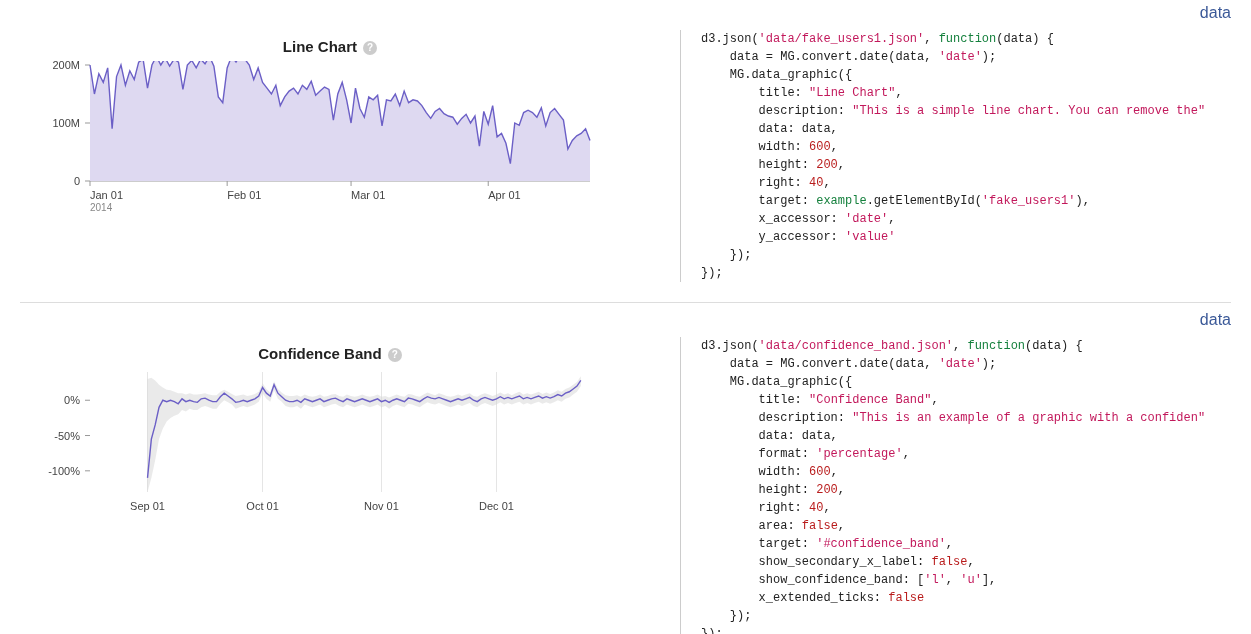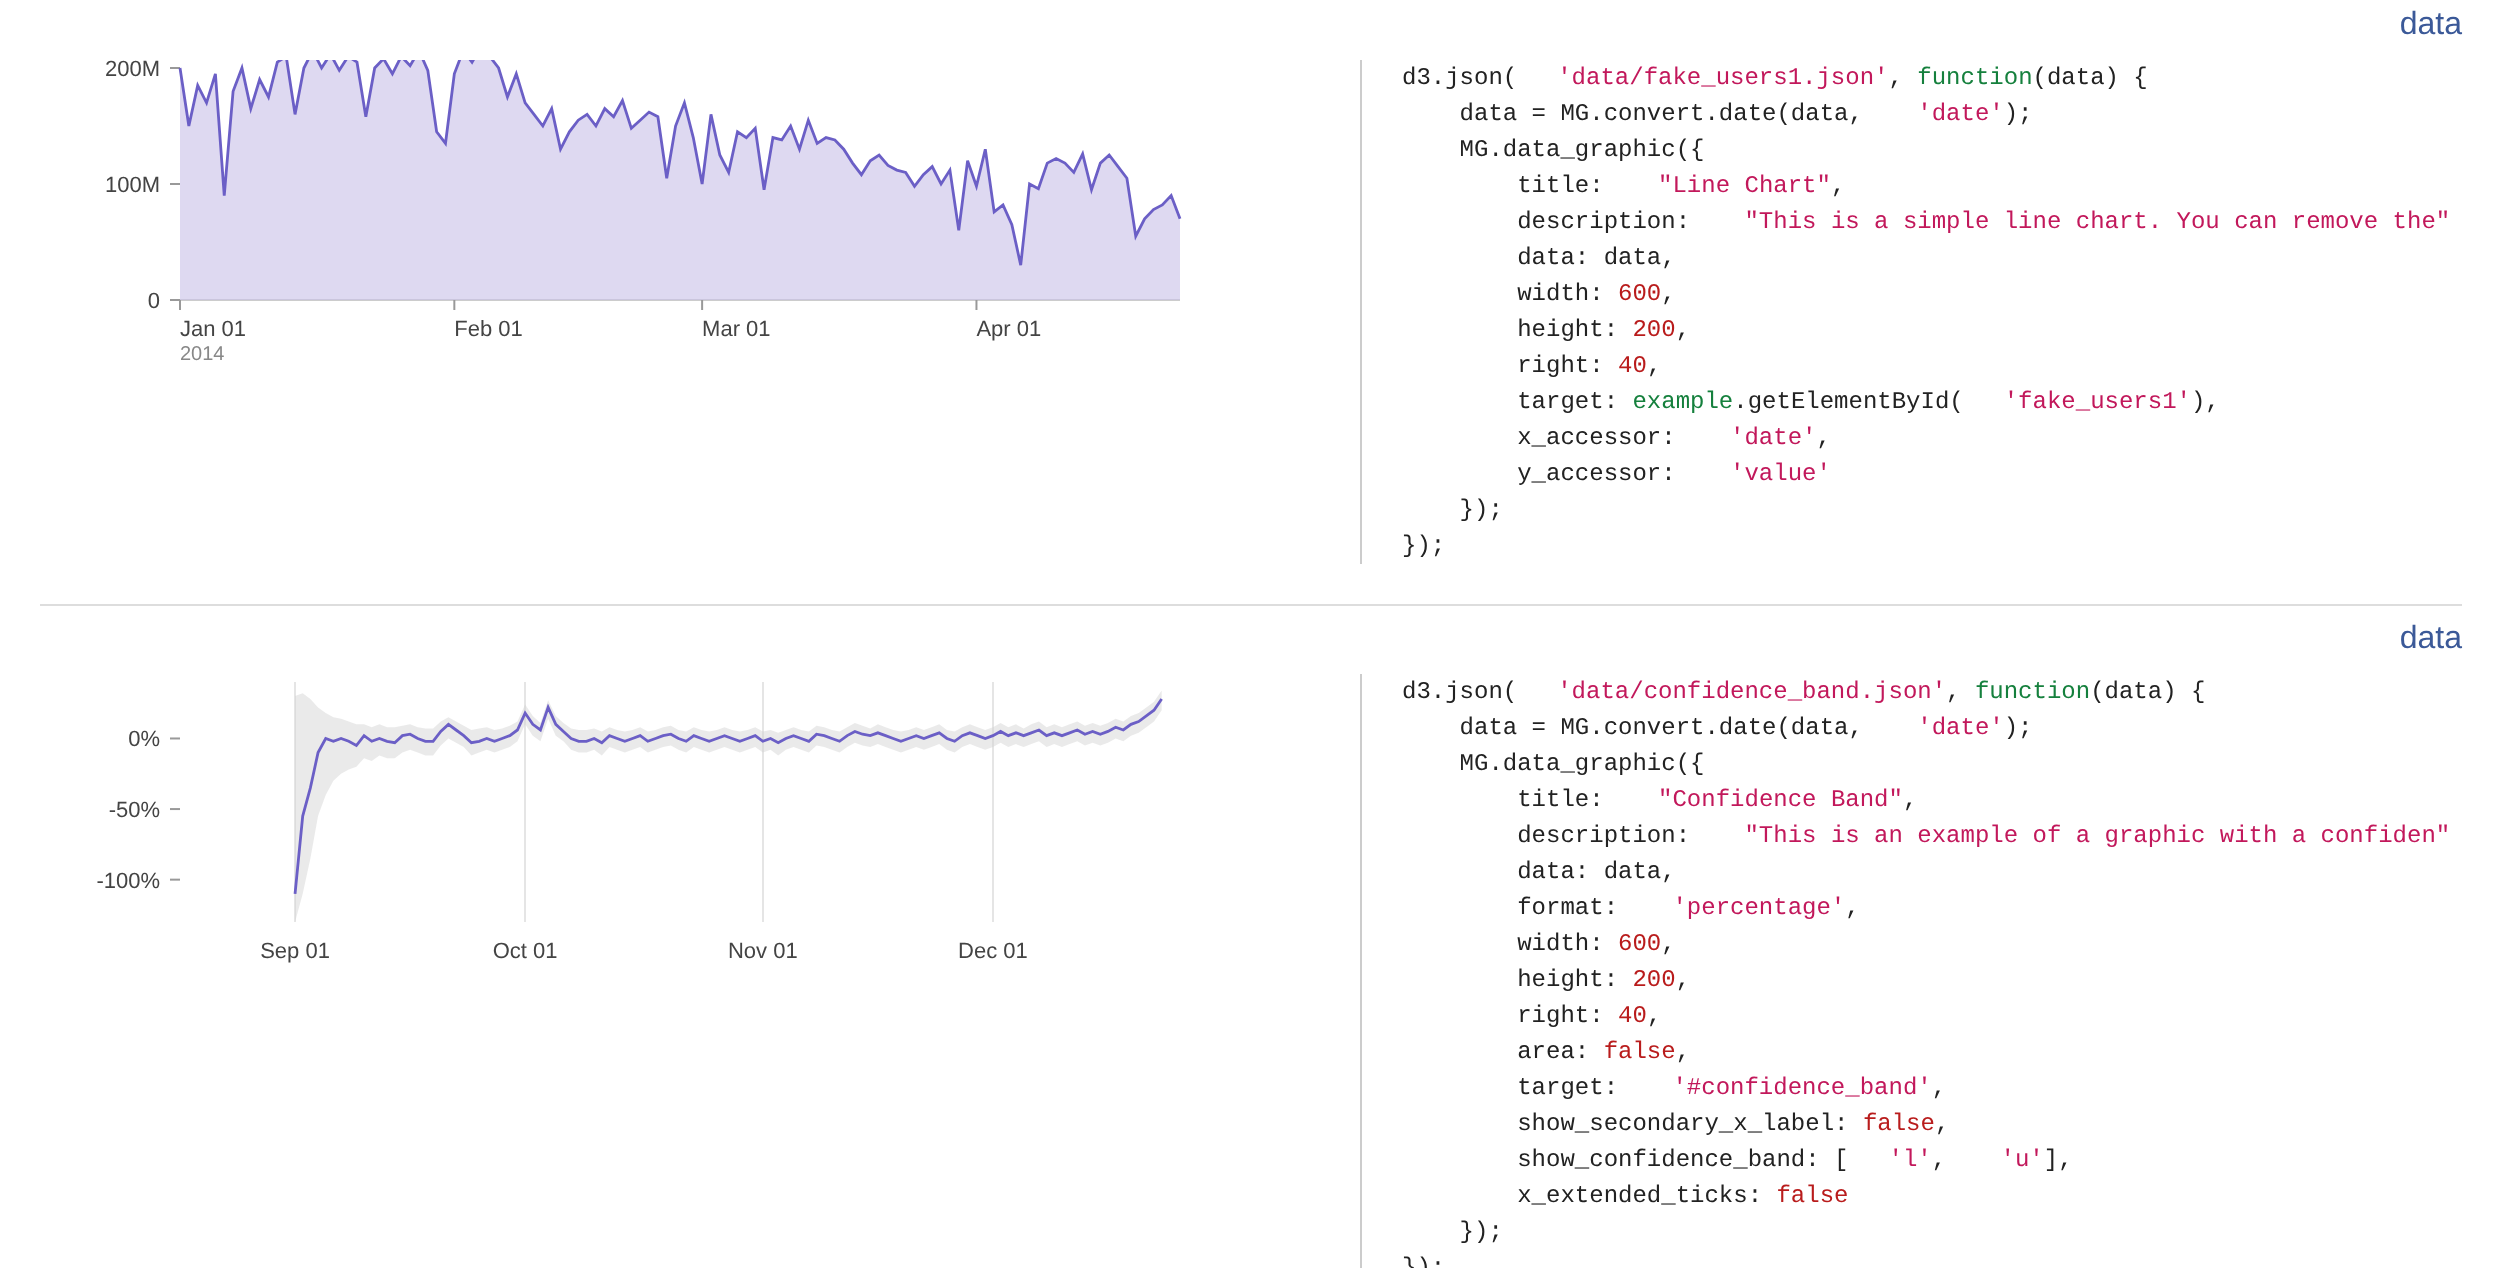--- a/index.html
+++ b/index.html
@@ -104,36 +104,40 @@
   }
   pre.code {
     margin: 0;
     font-family: Menlo, Consolas, "Liberation Mono", monospace;
     font-size: 12px;
     line-height: 1.5;
     white-space: pre;
     overflow: hidden;
     color: #222;
   }
-  .tok-str { color: #c2185b; margin-left: 20px; }      
+  .tok-str { color: #c2185b; }      
   .tok-num { color: #b91c1c; }   
   .tok-kw  { color: #15803d; font-weight: normal; } 
   .tok-bool{ color: #b91c1c; text-align: center; }   
 </style>
 </head>
 <body>
 
 <div class="page">
 
   <div class="data-link-row">
     <a class="data-link">data</a>
   </div>
 
   <div class="example">
     <div class="left">
+      <div class="chart-title">
+        <span>Line Chart</span>
+        <span class="help-icon">?</span>
+      </div>
       <div class="chart-area">
         <svg class="chart-svg" id="svg-line" width="600" height="160">
             <line x1="65" x2="70" y1="120" y2="120" class="tick"></line>
             <text x="60" y="124" text-anchor="end" class="axis-label">0</text>
             <line x1="65" x2="70" y1="62" y2="62" class="tick"></line>
             <text x="60" y="66" text-anchor="end" class="axis-label">100M</text>
             <line x1="65" x2="70" y1="4" y2="4" class="tick"></line>
             <text x="60" y="8" text-anchor="end" class="axis-label">200M</text>
             <line x1="70" x2="570" y1="120" y2="120" class="grid"></line>
             <line x1="70" x2="70" y1="120" y2="125" class="tick"></line>
@@ -169,20 +173,24 @@
   </div>
 
   <hr class="divider">
 
   <div class="data-link-row">
     <a class="data-link">data</a>
   </div>
 
   <div class="example">
     <div class="left">
+      <div class="chart-title">
+        <span>Confidence Band</span>
+        <span class="help-icon">?</span>
+      </div>
       <div class="chart-area">
         <svg class="chart-svg" id="svg-conf" width="600" height="160">
             <line x1="127.5187969924812" x2="127.5187969924812" y1="4" y2="124" class="grid" opacity="0.5"></line>
             <text x="127.5187969924812" y="142" text-anchor="middle" class="axis-label">Sep 01</text>
             <line x1="242.5563909774436" x2="242.5563909774436" y1="4" y2="124" class="grid" opacity="0.5"></line>
             <text x="242.5563909774436" y="142" text-anchor="middle" class="axis-label">Oct 01</text>
             <line x1="361.4285714285714" x2="361.4285714285714" y1="4" y2="124" class="grid" opacity="0.5"></line>
             <text x="361.4285714285714" y="142" text-anchor="middle" class="axis-label">Nov 01</text>
             <line x1="476.4661654135338" x2="476.4661654135338" y1="4" y2="124" class="grid" opacity="0.5"></line>
             <text x="476.4661654135338" y="142" text-anchor="middle" class="axis-label">Dec 01</text>

